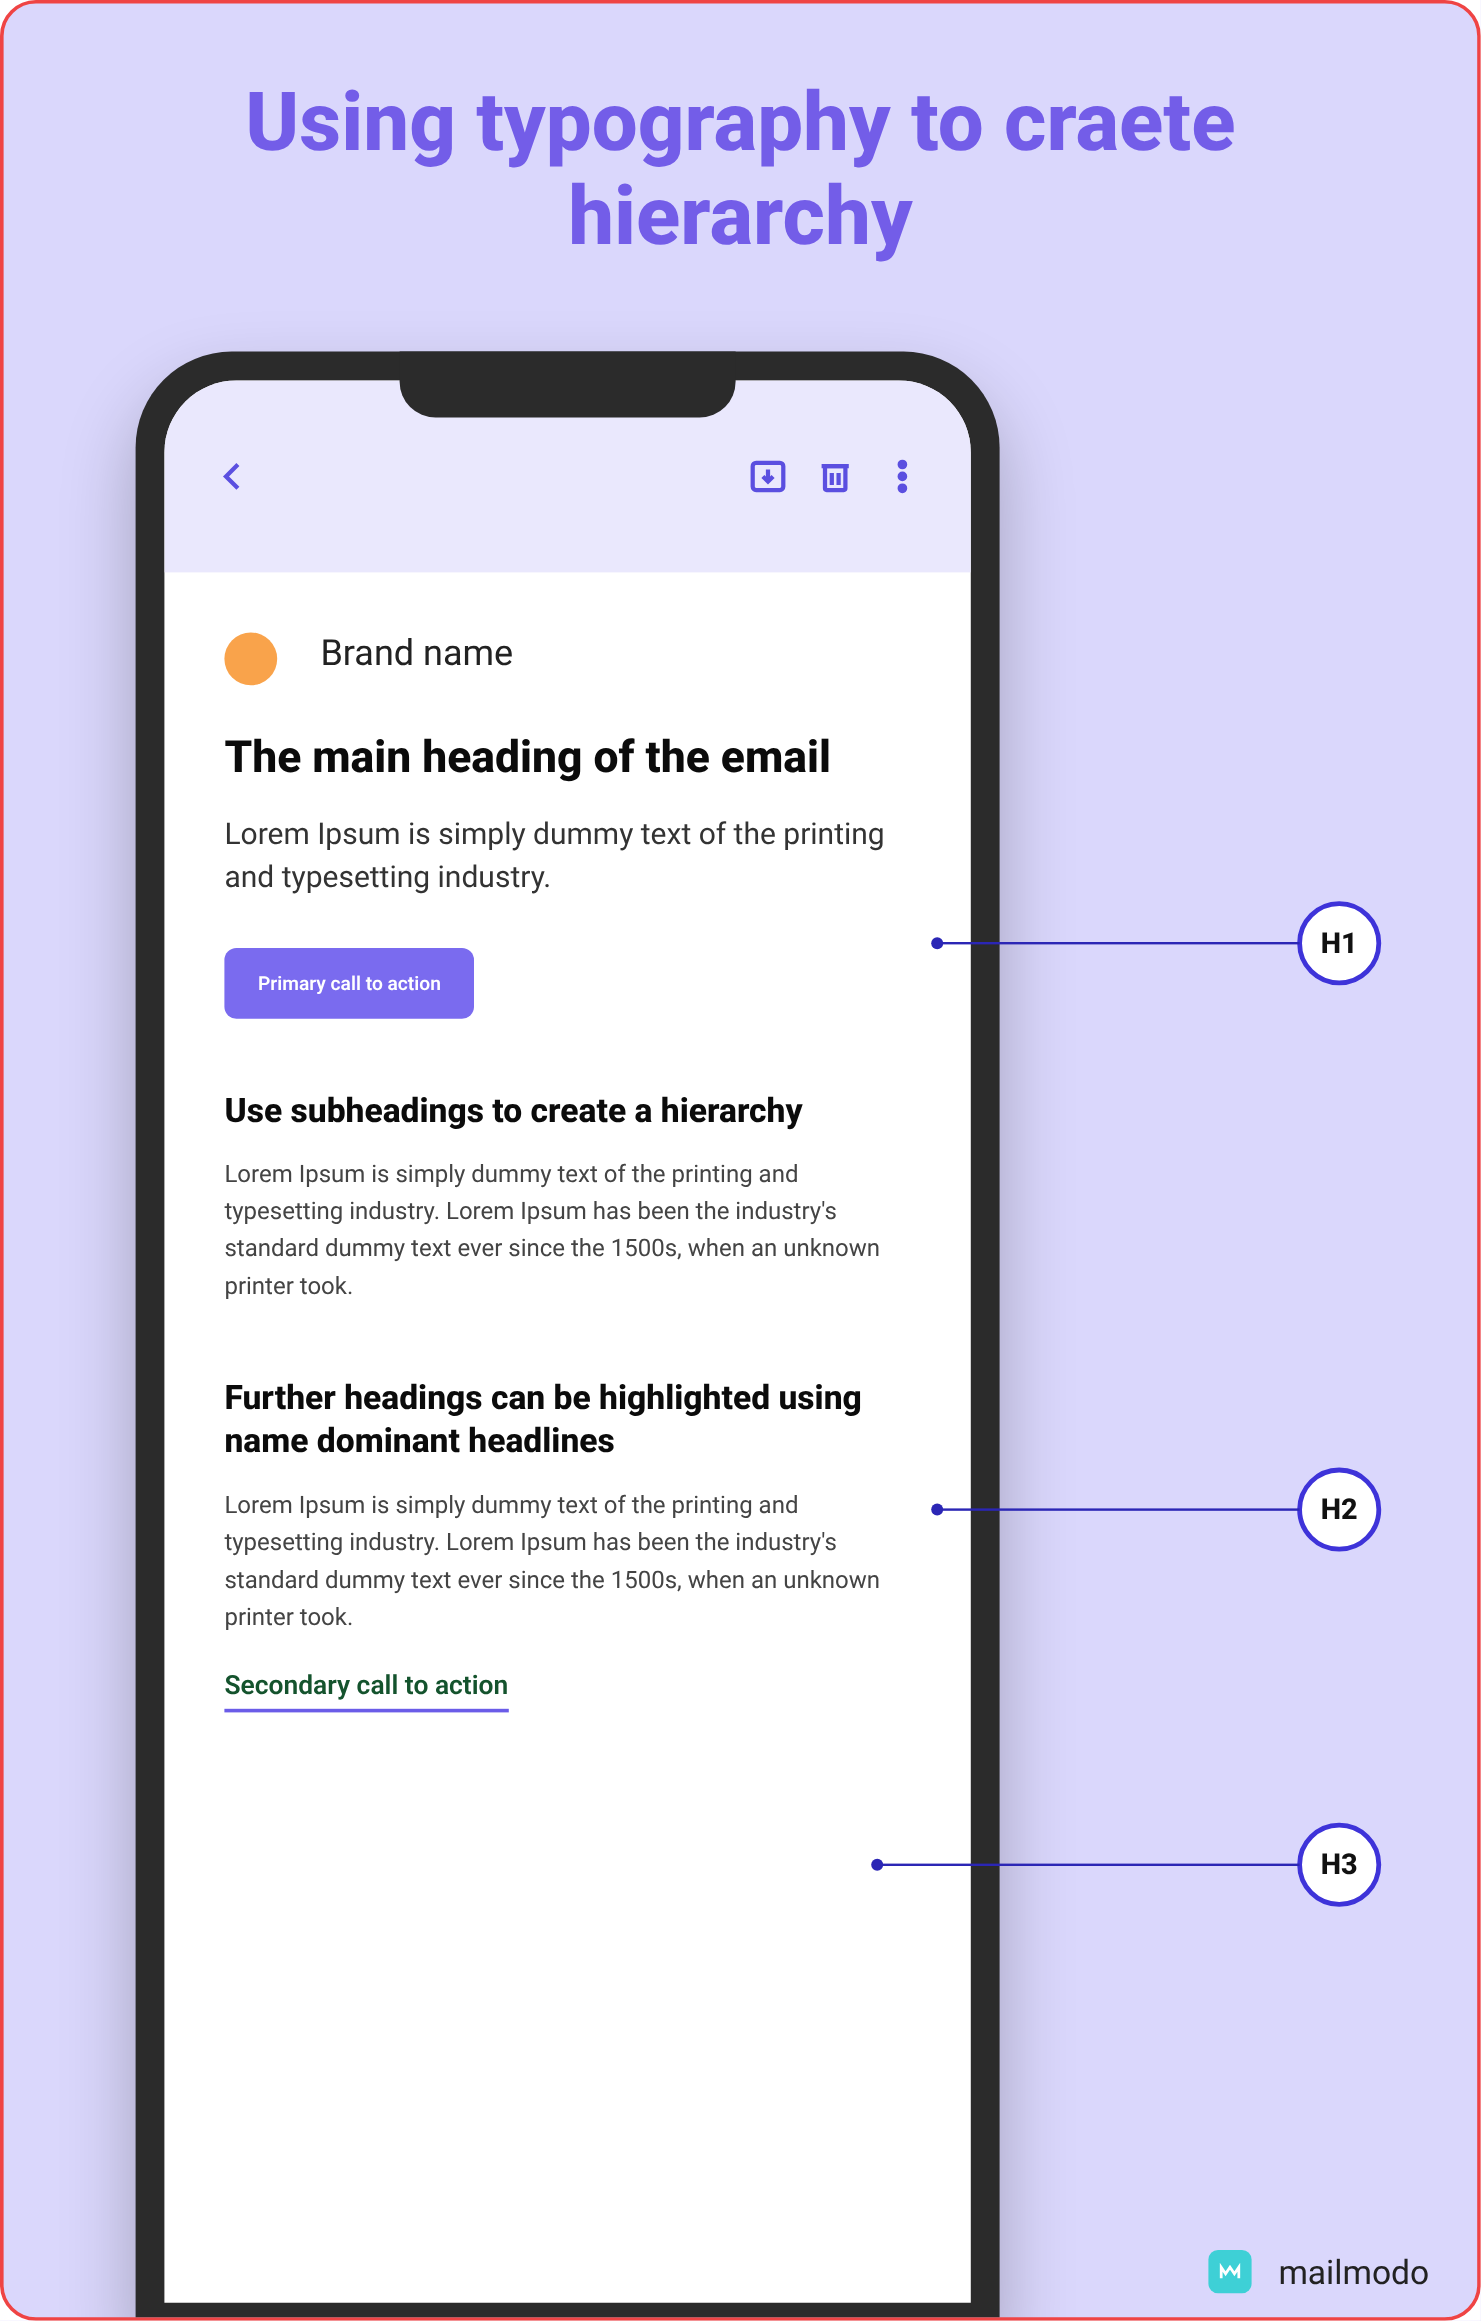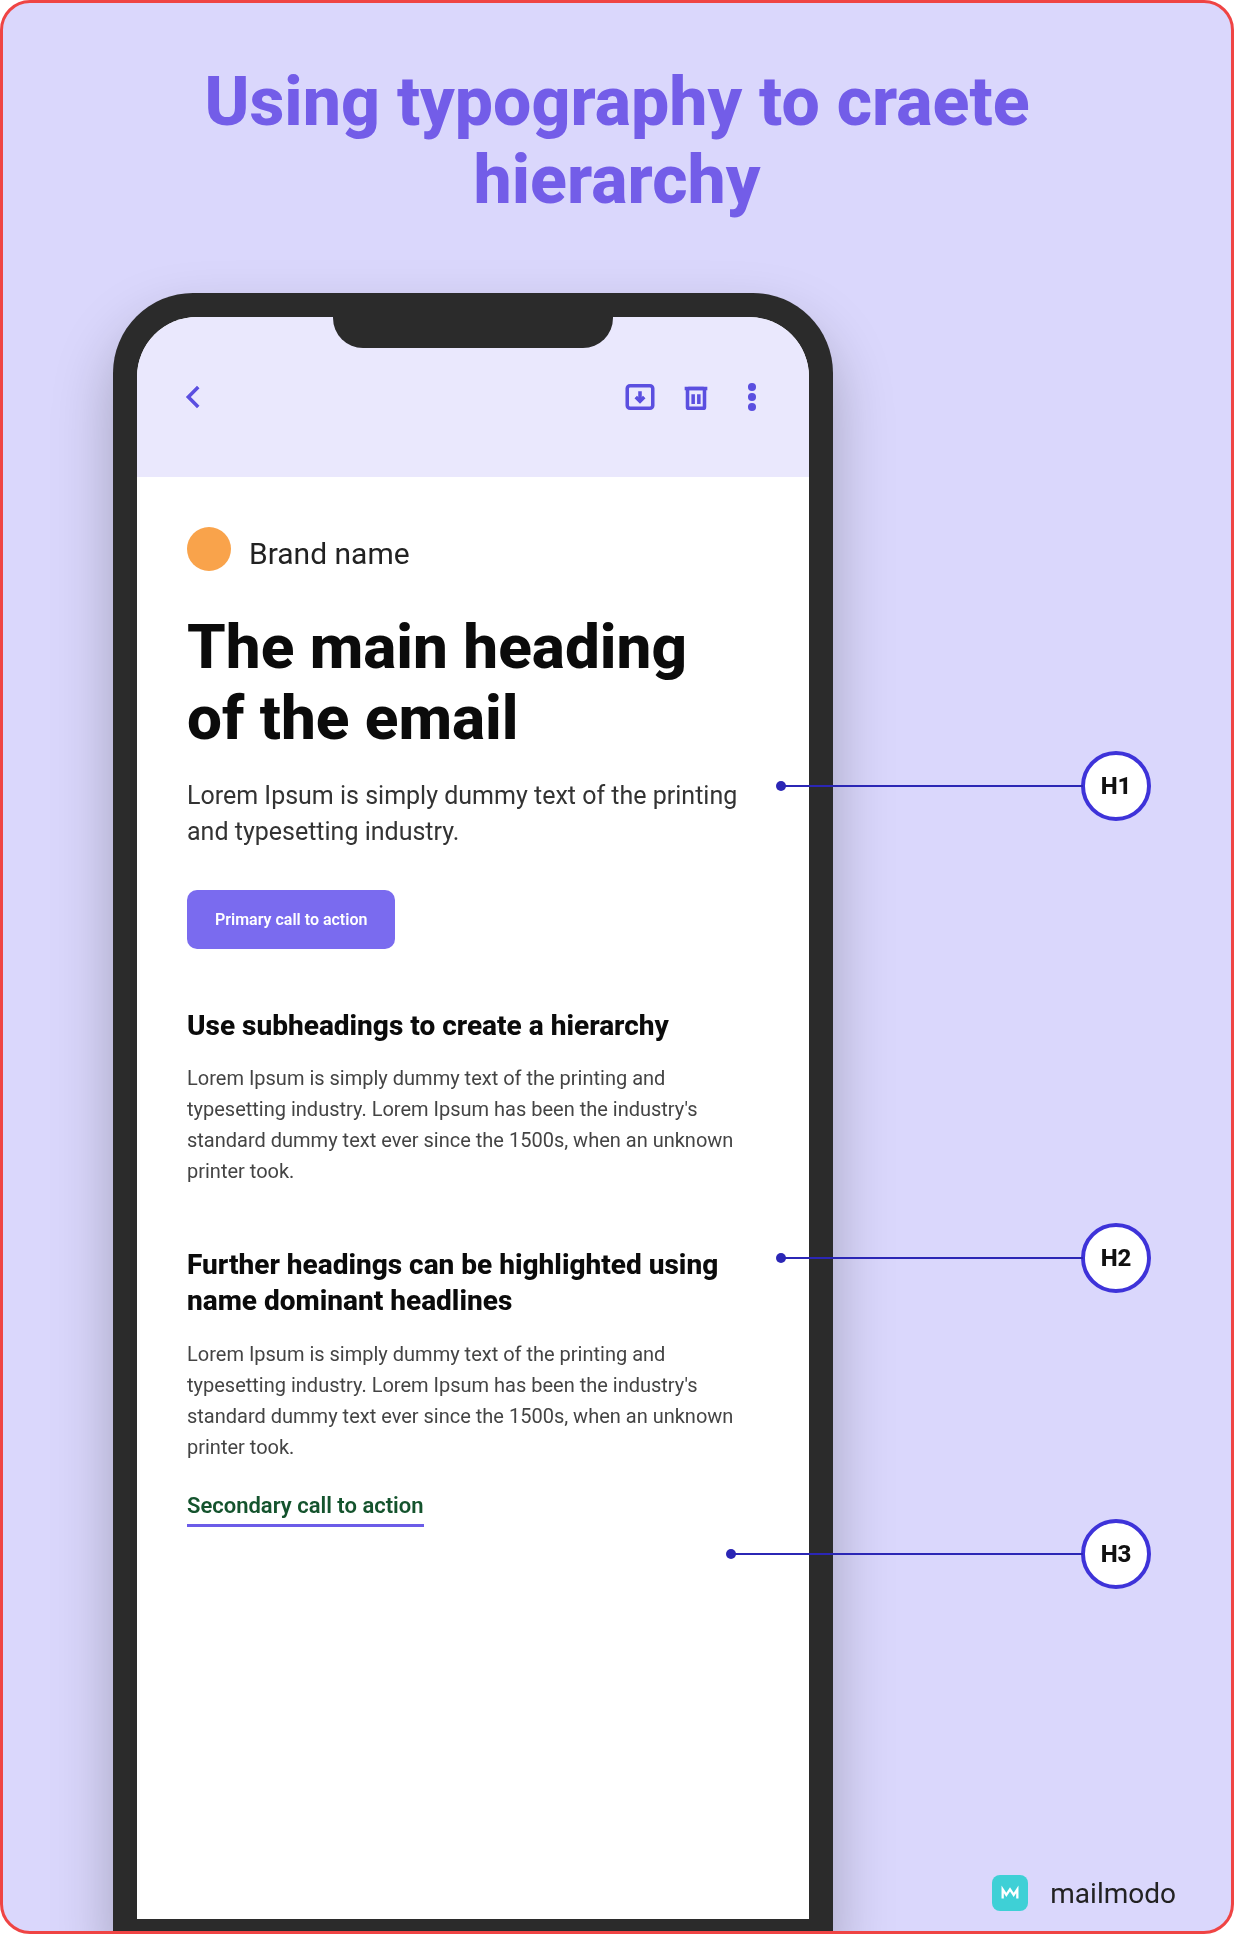--- a/index.html
+++ b/index.html
@@ -67,24 +67,24 @@
     justify-content: space-between;
     padding: 0 40px;
   }
   .topbar .left { display:flex; align-items:center; }
   .topbar .right { display:flex; align-items:center; gap: 22px; }
   .ic { width: 34px; height: 34px; display:flex; align-items:center; justify-content:center; color:#5B4FE0; }
   .ic svg { width: 100%; height: 100%; stroke: #5B4FE0; fill: none; stroke-width: 2.5; }
   .content {
     padding: 50px 50px 0 50px;
   }
-  .brand-row { display:flex; align-items:flex-end; gap:18px; margin-bottom:40px; }
+  .brand-row { display:flex; align-items:flex-start; gap:36px; margin-bottom:40px; }
   .brand-dot { width:44px; height:44px; border-radius:50%; background:#F9A34B; }
   .brand-name { font-size:30px; color:#222; }
-  .h1 { font-size:62px; font-weight:800; line-height:1.15; color:#0b0b0b; margin-bottom:24px; }
+  .h1 { font-size:37px; font-weight:800; line-height:1.15; color:#0b0b0b; margin-bottom:24px; }
   .p1 { font-size:25px; color:#333; line-height:1.45; margin-bottom:40px; }
   .cta-primary {
     display:inline-block;
     background:#7A6BEF;
     color:#fff;
     font-weight:600;
     font-size:16px;
     padding:20px 28px;
     border-radius:10px;
     margin-bottom:60px;
@@ -131,21 +131,21 @@
     display:flex;
     align-items:center;
     justify-content:center;
     font-weight:800;
     font-size:24px;
     color:#111;
     margin-left:-2px;
   }
   .footer {
     position:absolute;
-    right:55px;
+    right:40px;
     bottom:20px;
     display:flex;
     align-items:center;
     gap:22px;
     font-size:28px;
     color:#222;
   }
   .footer .logo-ic {
     width:36px; height:36px; background:#3ED0D6; border-radius:8px;
     display:flex; align-items:center; justify-content:center;

